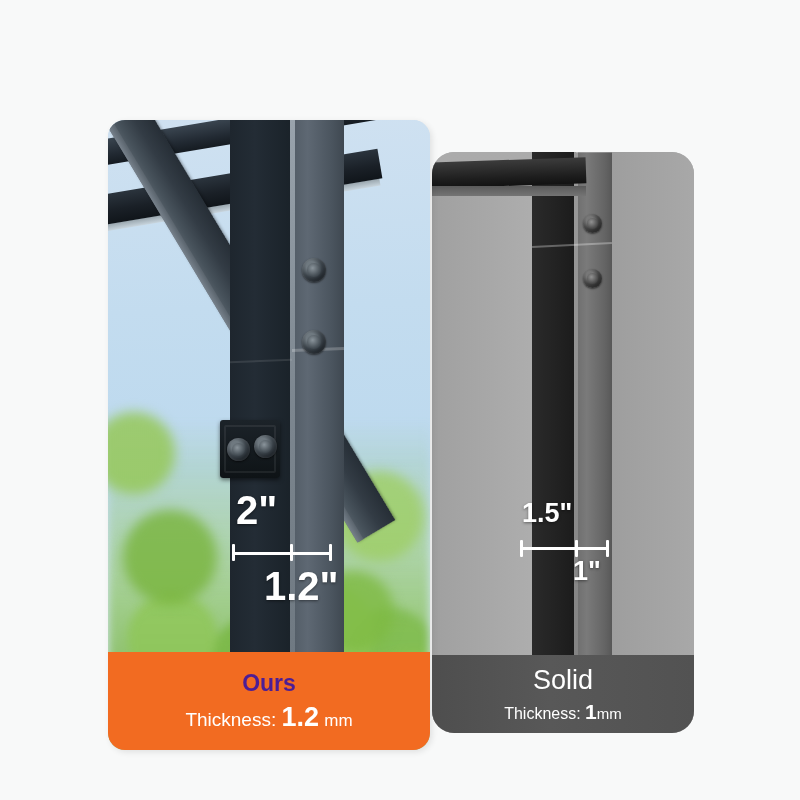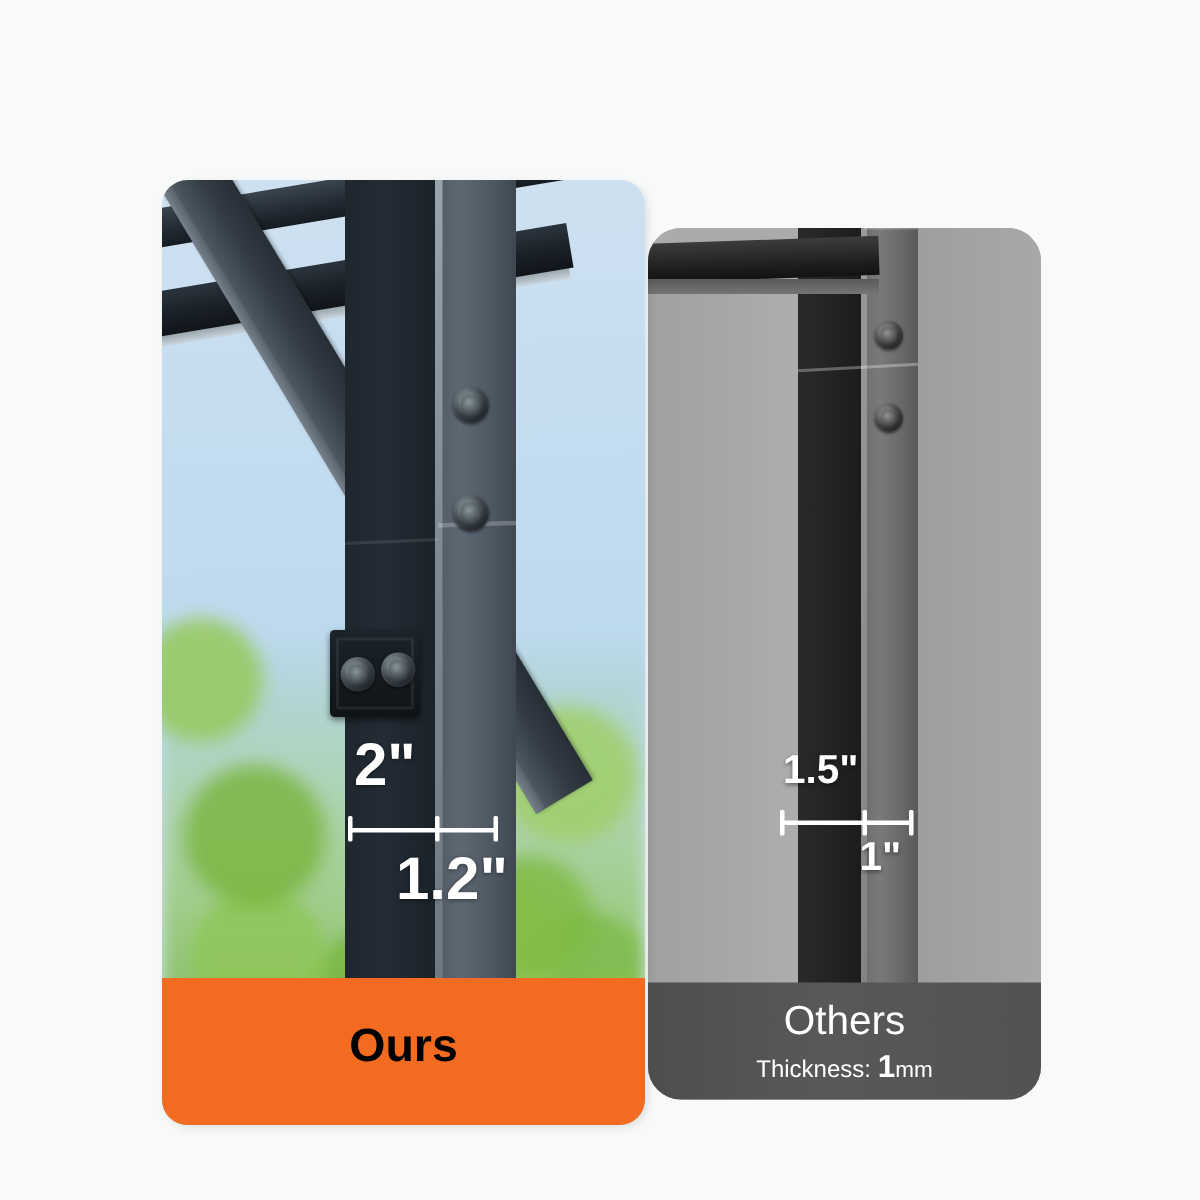--- a/index.html
+++ b/index.html
@@ -217,21 +217,21 @@
     left:108px; top:652px; width:322px; height:98px;
     background:#f26b21;
     border-radius:0 0 17px 17px;
   }
   .bar-others {
     left:432px; top:655px; width:262px; height:78px;
     background:linear-gradient(to right,#4e4e4e,#585858 45%,#525252);
     border-radius:0 0 22px 22px;
   }
   .bar-title-ours {
-    color:#000000; font-size:31px; font-weight:bold; line-height:1; margin-bottom:9px;
+    color:#4c1d95; font-size:23px; font-weight:bold; line-height:1; margin-bottom:9px;
   }
   .bar-title-others {
     color:#fff; font-size:27px; font-weight:normal; line-height:1; margin-bottom:7px;
   }
   .bar-sub { color:#fff; line-height:1; white-space:nowrap; }
   .bar-sub-ours { font-size:19px; }
   .bar-sub-others { font-size:16px; }
   .bar-sub .num { font-weight:bold; }
   .bar-sub-ours .num { font-size:27px; }
   .bar-sub-others .num { font-size:21px; }
@@ -265,21 +265,21 @@
     <div class="dim-label" style="left:2px;top:0;font-size:27px;">1.5"</div>
     <div class="dim-tick" style="left:0px;top:42px;"></div>
     <div class="dim-line" style="left:0px;top:49px;width:57px;"></div>
     <div class="dim-tick" style="left:55px;top:42px;"></div>
     <div class="dim-line" style="left:55px;top:49px;width:33px;"></div>
     <div class="dim-tick" style="left:86px;top:42px;"></div>
     <div class="dim-label" style="left:53px;top:58px;font-size:27px;">1"</div>
   </div>
 
   <div class="bar bar-others">
-    <div class="bar-title-others">Others</div>
+    <div class="bar-title-others">Solid</div>
     <div class="bar-sub bar-sub-others">
       <span>Thickness:</span>
       <span class="num">1</span><span class="unit">mm</span>
     </div>
   </div>
 
   <div class="panel panel-ours">
     <div class="photo-ours">
       <div class="sky"></div>
       <div class="foliage"></div>
@@ -315,15 +315,20 @@
     <div class="dim-tick" style="left:0px;top:56px;"></div>
     <div class="dim-line" style="left:0px;top:64px;width:61px;"></div>
     <div class="dim-tick" style="left:58px;top:56px;"></div>
     <div class="dim-line" style="left:58px;top:64px;width:42px;"></div>
     <div class="dim-tick" style="left:97px;top:56px;"></div>
     <div class="dim-label" style="left:32px;top:76px;font-size:40px;">1.2"</div>
   </div>
 
   <div class="bar bar-ours">
     <div class="bar-title-ours">Ours</div>
+    <div class="bar-sub bar-sub-ours">
+      <span>Thickness:</span>
+      <span class="num">1.2</span>
+      <span class="unit">mm</span>
+    </div>
   </div>
 
 </div>
 
 </body></html>

